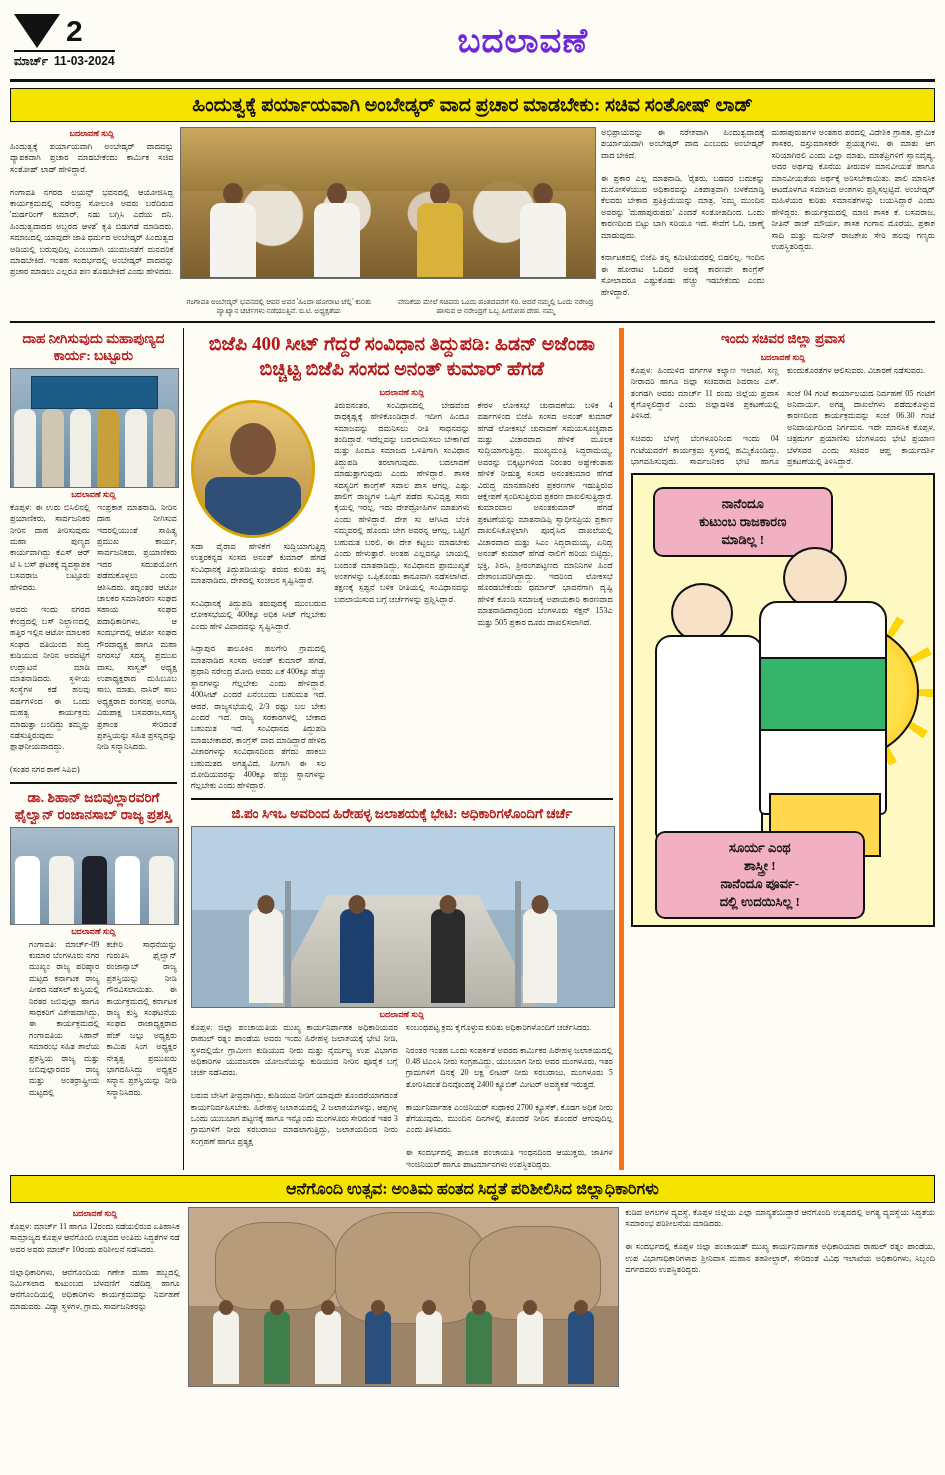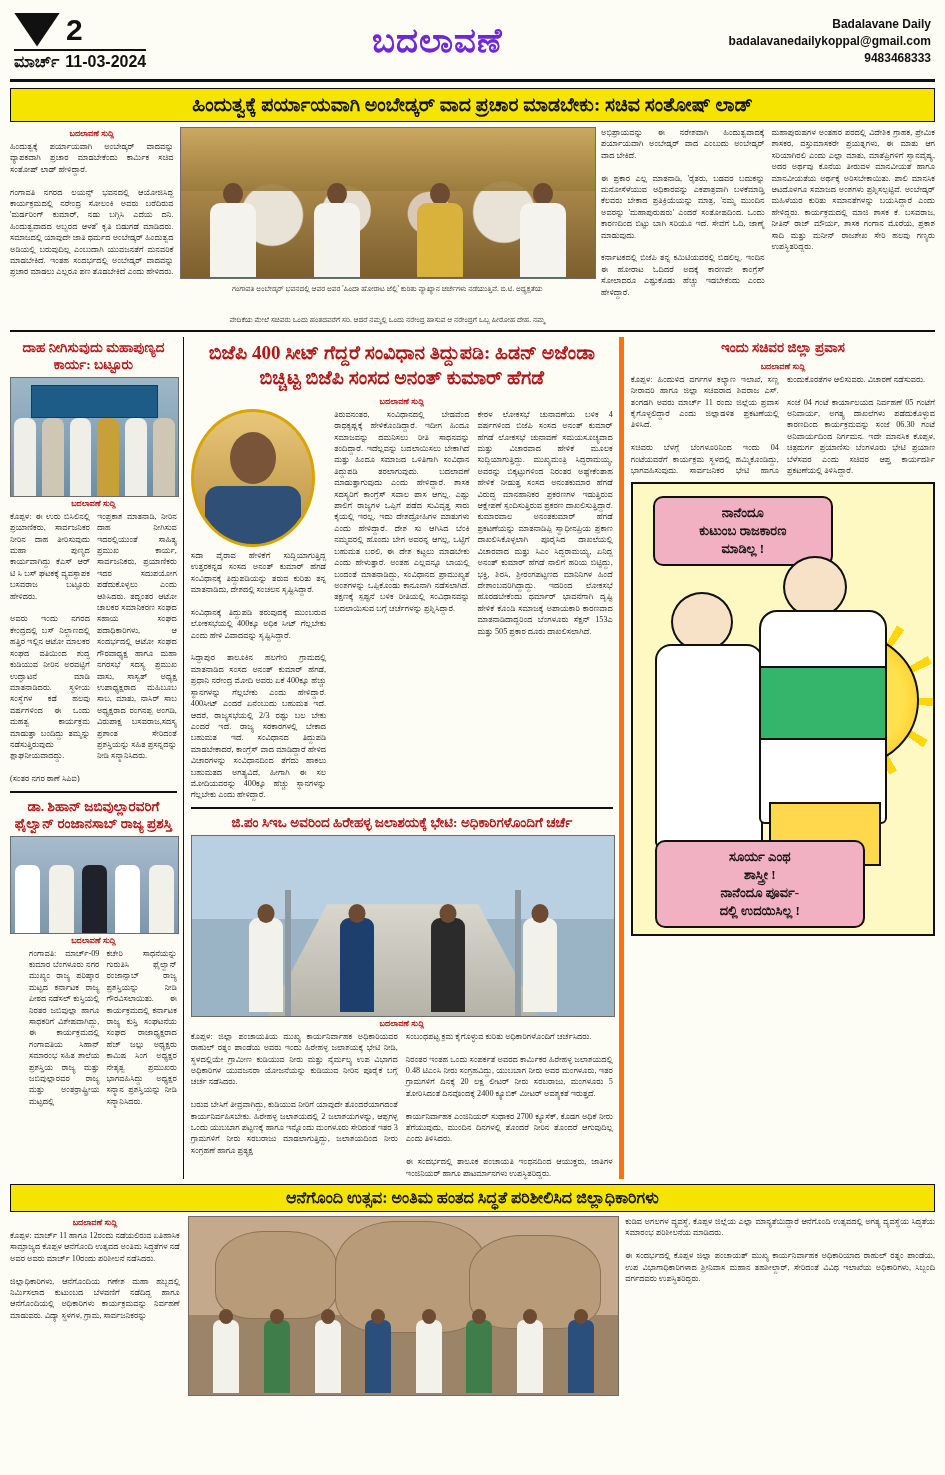--- a/index.html
+++ b/index.html
@@ -30,21 +30,21 @@
   }
   .mh-flag{
     width:46px;height:34px;background:#111;
     clip-path:polygon(0 0,100% 0,50% 100%);
     margin-right:2px;
   }
   .mh-pagenum{font-size:30px;font-weight:bold;line-height:30px;}
   .mh-dateline{
     display:flex;align-items:baseline;gap:6px;
     border-top:2px solid #111;margin-top:2px;padding-top:2px;
-    font-size:16px;font-weight:bold;
+    font-size:12px;font-weight:bold;
   }
   .mh-center{
     flex:1;text-align:center;
   }
   .mh-title{
     color:#6d28d9;font-weight:bold;font-size:34px;letter-spacing:1px;
     font-family:"Liberation Serif", serif;
   }
   .mh-right{
     text-align:right;font-size:12px;line-height:17px;font-weight:bold;
@@ -111,21 +111,21 @@
   .fig{width:58px;height:100%;position:relative;}
   .fig .head{
     position:absolute;left:50%;transform:translateX(-50%);
     top:4px;width:20px;height:22px;border-radius:50%;background:#6d4a32;
   }
   .fig .torso{
     position:absolute;left:50%;transform:translateX(-50%);
     top:24px;width:46px;height:74px;border-radius:10px 10px 0 0;background:#f4f3ee;
   }
   .fig.saree .torso{background:#d9b23c;}
-  .lead-cap-2col{display:flex;gap:20px;margin-top:3px;flex-direction:column;}
+  .lead-cap-2col{display:flex;gap:20px;margin-top:16px;}
   .lead-cap-2col .cap{flex:1;}
 
   
   .mid-wrap{display:flex;gap:7px;margin-top:5px;}
   .mid-left{width:170px;border-right:1px solid #111;padding-right:6px;}
   .mid-center{width:430px;border-right:5px solid #f97316;padding-right:6px;}
   .mid-right{width:310px;}
 
   .head-2{
     font-size:13.5px;line-height:17px;text-align:center;font-weight:bold;
@@ -301,25 +301,20 @@
         <span class="mh-flag"></span>
         <span class="mh-pagenum">2</span>
       </div>
       <div class="mh-dateline">
         <span class="kn">ಮಾರ್ಚ್</span>
         <span>11-03-2024</span>
       </div>
     </div>
     <div class="mh-center">
       <div class="mh-title">ಬದಲಾವಣೆ</div>
-    </div>
-    <div class="mh-right">
-      <div>Badalavane Daily</div>
-      <div>badalavanedailykoppal@gmail.com</div>
-      <div>9483468333</div>
     </div>
   </div>
 
   <div class="lead-banner">ಹಿಂದುತ್ವಕ್ಕೆ ಪರ್ಯಾಯವಾಗಿ ಅಂಬೇಡ್ಕರ್ ವಾದ ಪ್ರಚಾರ ಮಾಡಬೇಕು: ಸಚಿವ ಸಂತೋಷ್ ಲಾಡ್</div>
 
   <div class="lead-wrap">
     <div class="lead-col">
       <div class="byline">ಬದಲಾವಣೆ ಸುದ್ದಿ</div>
       <div class="body-text" style="white-space:pre-line">ಹಿಂದುತ್ವಕ್ಕೆ ಪರ್ಯಾಯವಾಗಿ ಅಂಬೇಡ್ಕರ್ ವಾದವನ್ನು ವ್ಯಾಪಕವಾಗಿ ಪ್ರಚಾರ ಮಾಡಬೇಕೆಂದು ಕಾರ್ಮಿಕ ಸಚಿವ ಸಂತೋಷ್ ಲಾಡ್ ಹೇಳಿದ್ದಾರೆ.
 

